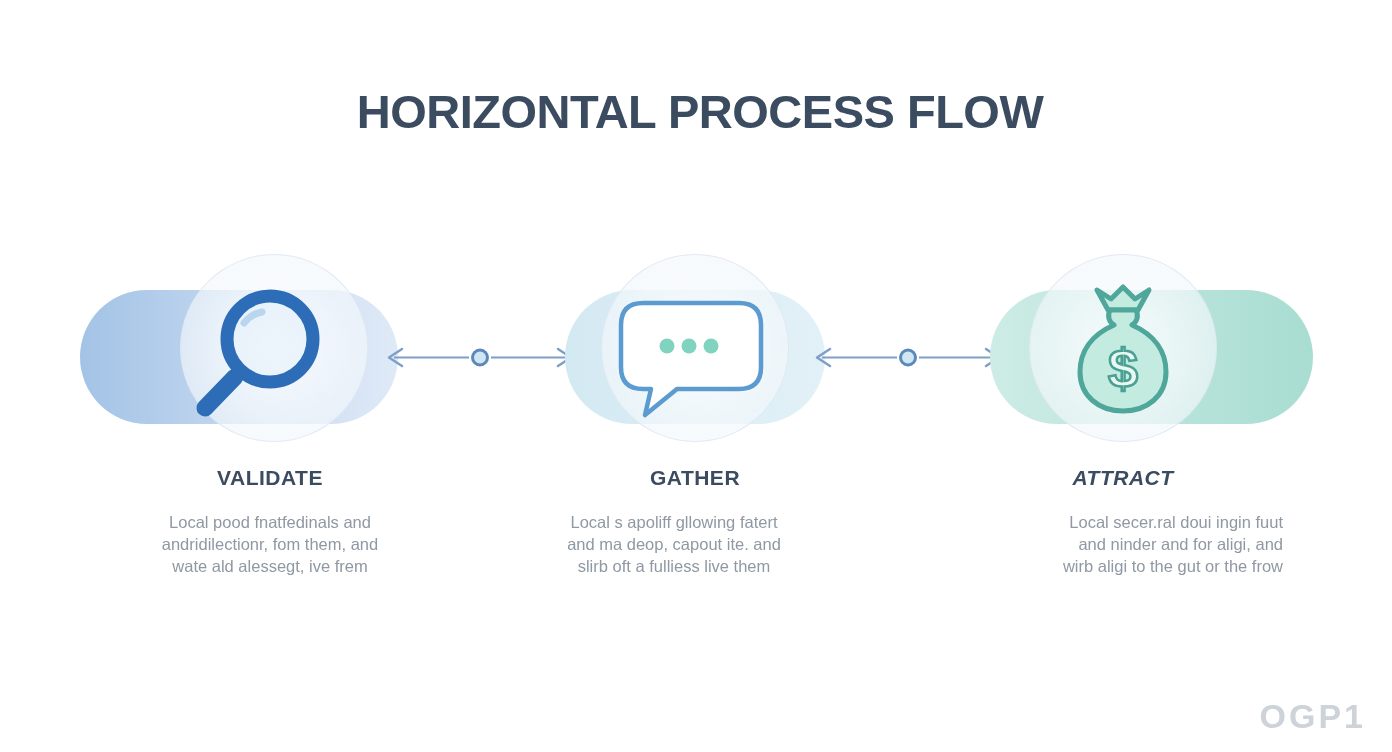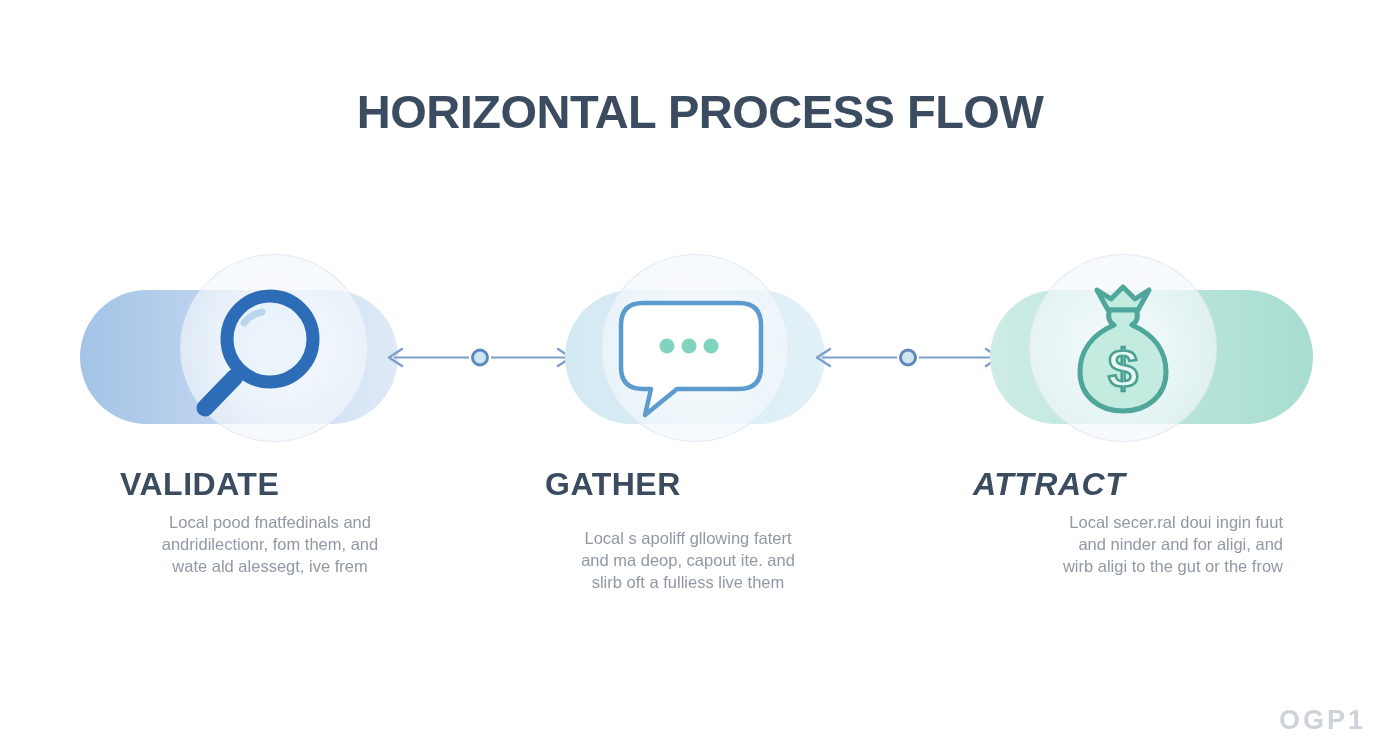--- a/index.html
+++ b/index.html
@@ -31,35 +31,35 @@
 
   .icon { position:absolute; }
   .icon1 { left:188px;  top:283px; width:142px; height:142px; }
   .icon2 { left:615px;  top:297px; width:152px; height:124px; }
   .icon3 { left:1062px; top:282px; width:122px; height:138px; }
 
   .connector { position:absolute; top:344px; width:200px; height:27px; }
   .connector1 { left:380px; } .connector2 { left:808px; }
 
   .step-label {
-    position:absolute; top:466px; width:300px; 
-    font-size:32px; font-weight:700; color:#3c4c60; letter-spacing:0.5px;
+    position:absolute; top:466px; width:300px; text-align:center;
+    font-size:21px; font-weight:700; color:#3c4c60; letter-spacing:0.5px;
   }
   .label1 { left:120px; } .label2 { left:545px; } .label3 { left:973px;font-style:italic; }
 
   .step-desc {
     position:absolute; top:511px; width:320px; text-align:center;
     font-size:16.5px; line-height:22px; color:#8f98a3;
   }
-  .desc1 { left:110px; } .desc2 { left:528px;margin-top:16px; } .desc3 { left:963px;text-align:right; }
+  .desc1 { left:110px; } .desc2 { left:514px; } .desc3 { left:963px;text-align:right; }
   .step-desc span { display:block; }
 
   .watermark {
     position:absolute; right:26px; bottom:16px;
-    font-size:27px; font-weight:700; color:#cdd3d9; letter-spacing:3px;
+    font-size:34px; font-weight:700; color:#cdd3d9; letter-spacing:3px;
   }
 </style>
 </head>
 <body>
 
 <div class="canvas">
 
   <h1 class="title">HORIZONTAL PROCESS FLOW</h1>
 
   <div>

